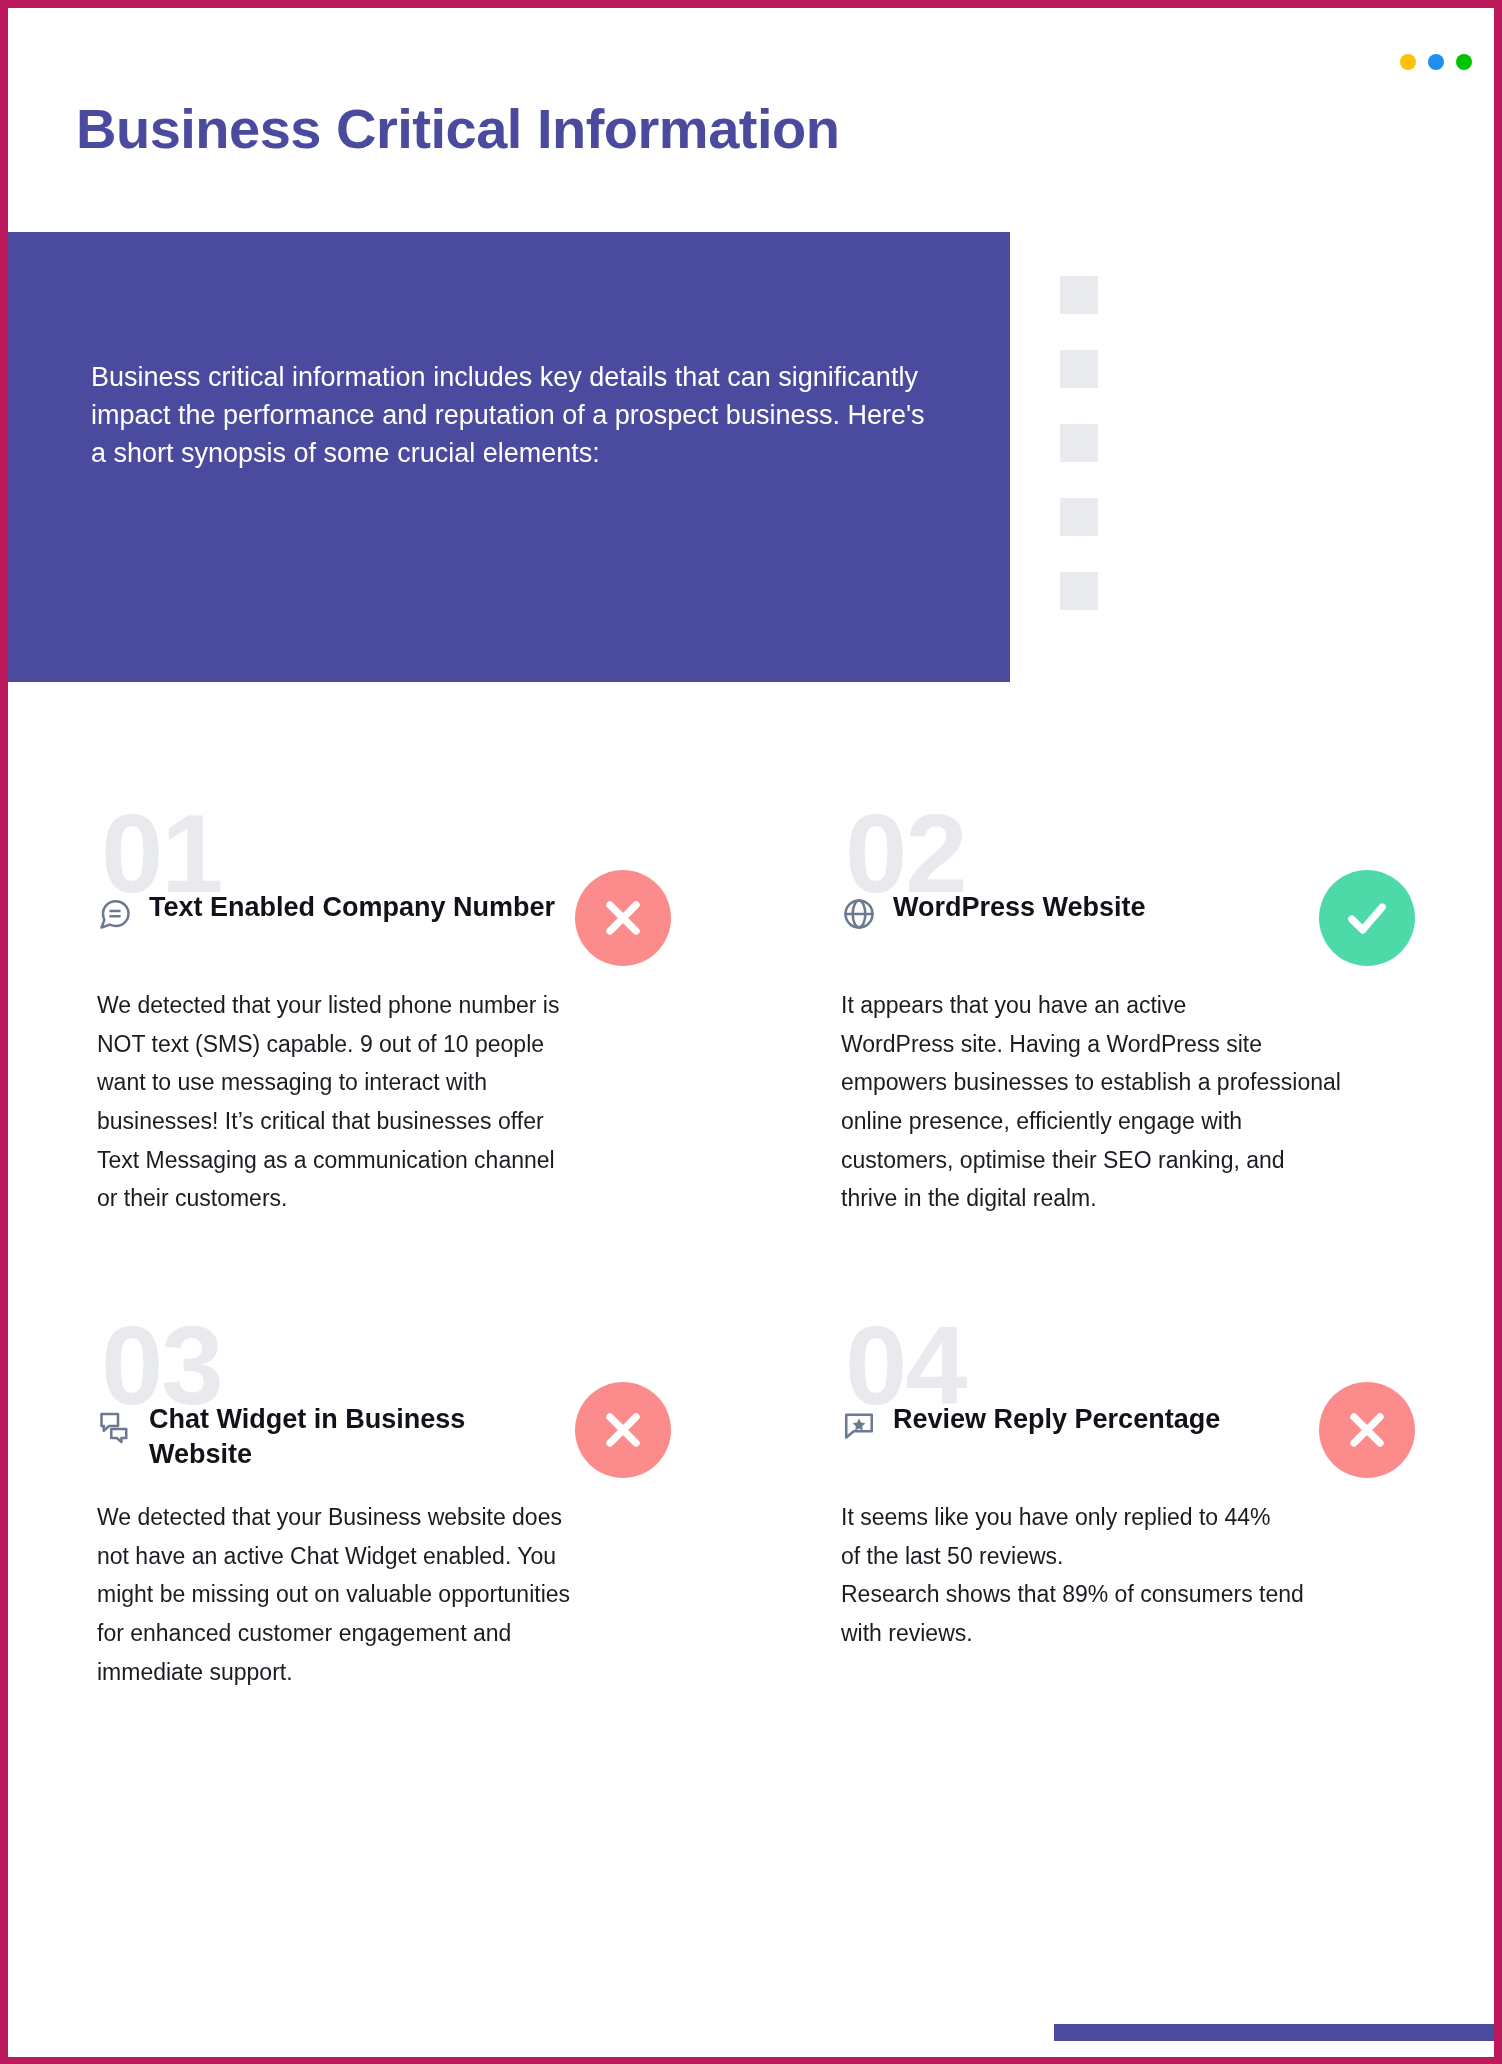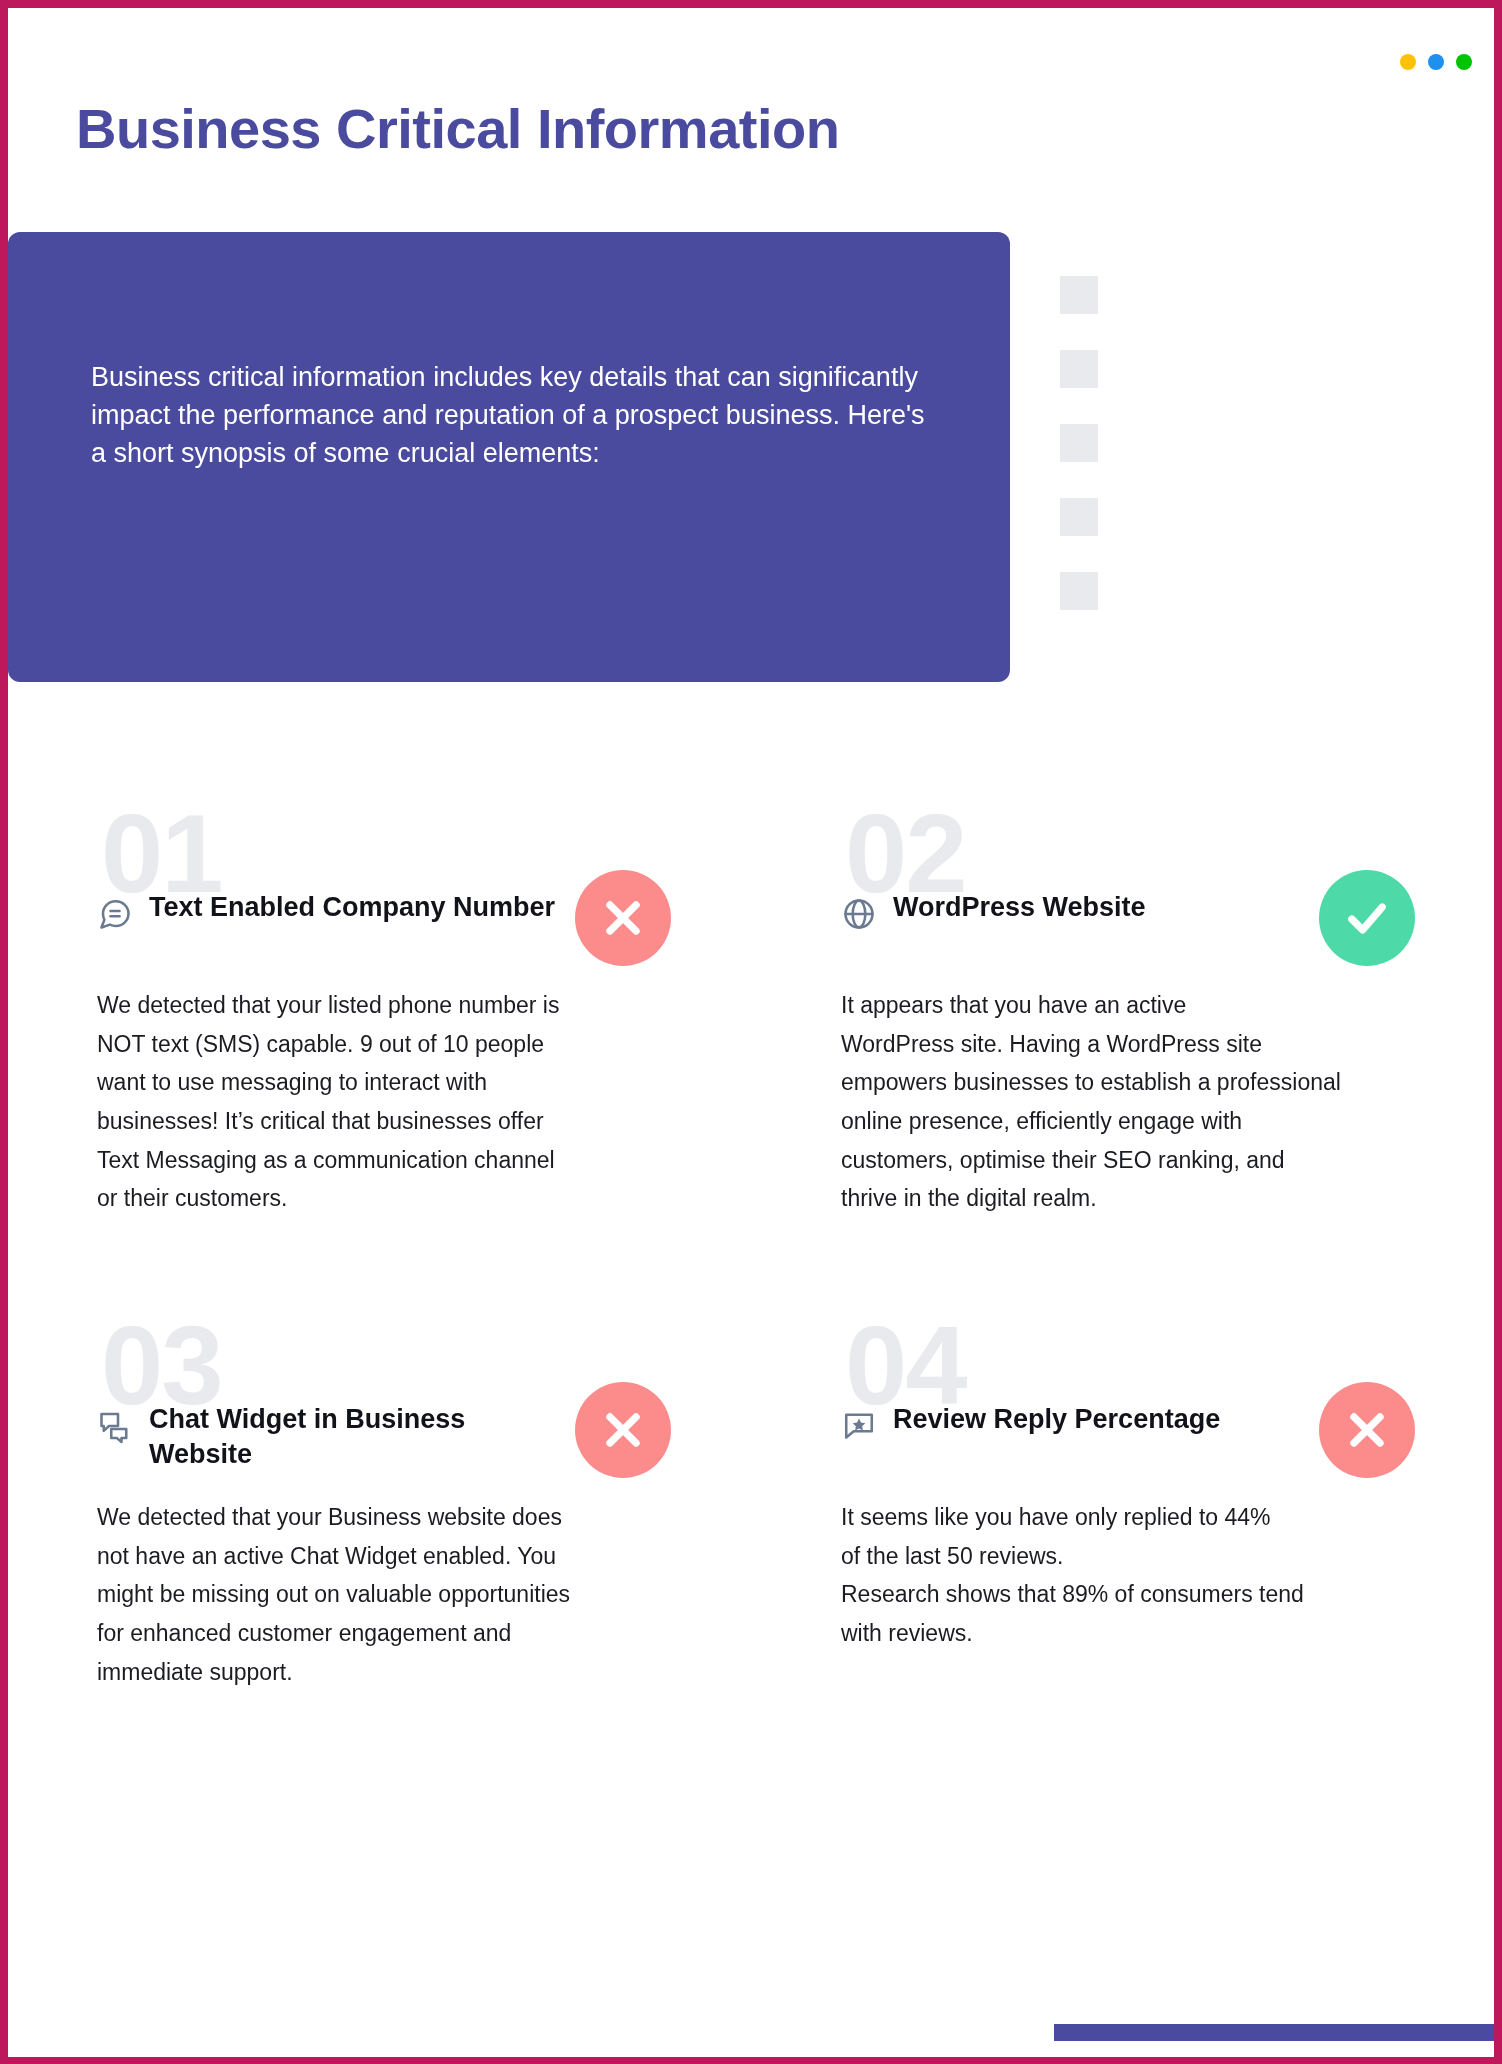--- a/index.html
+++ b/index.html
@@ -62,21 +62,20 @@
   }
 
   
   .hero-band {
     position: absolute;
     left: 0px;
     top: 224px;
     width: 1002px;
     height: 450px;
     background: #4a4a9e;
-    border-radius: 12px;
   }
 
   .hero-text {
     position: absolute;
     left: 83px;
     top: 127px;
     width: 845px;
     font-size: 27px;
     line-height: 1.40;
     color: #ffffff;

